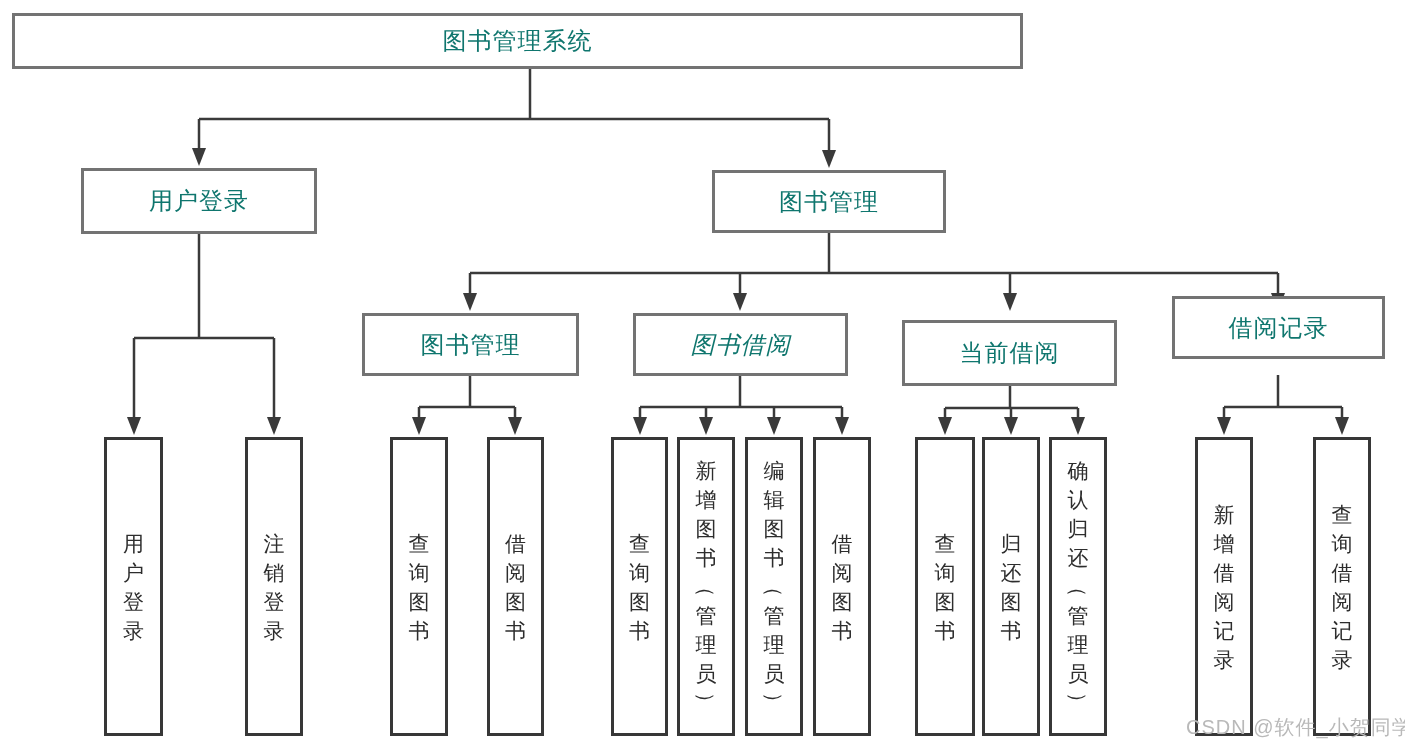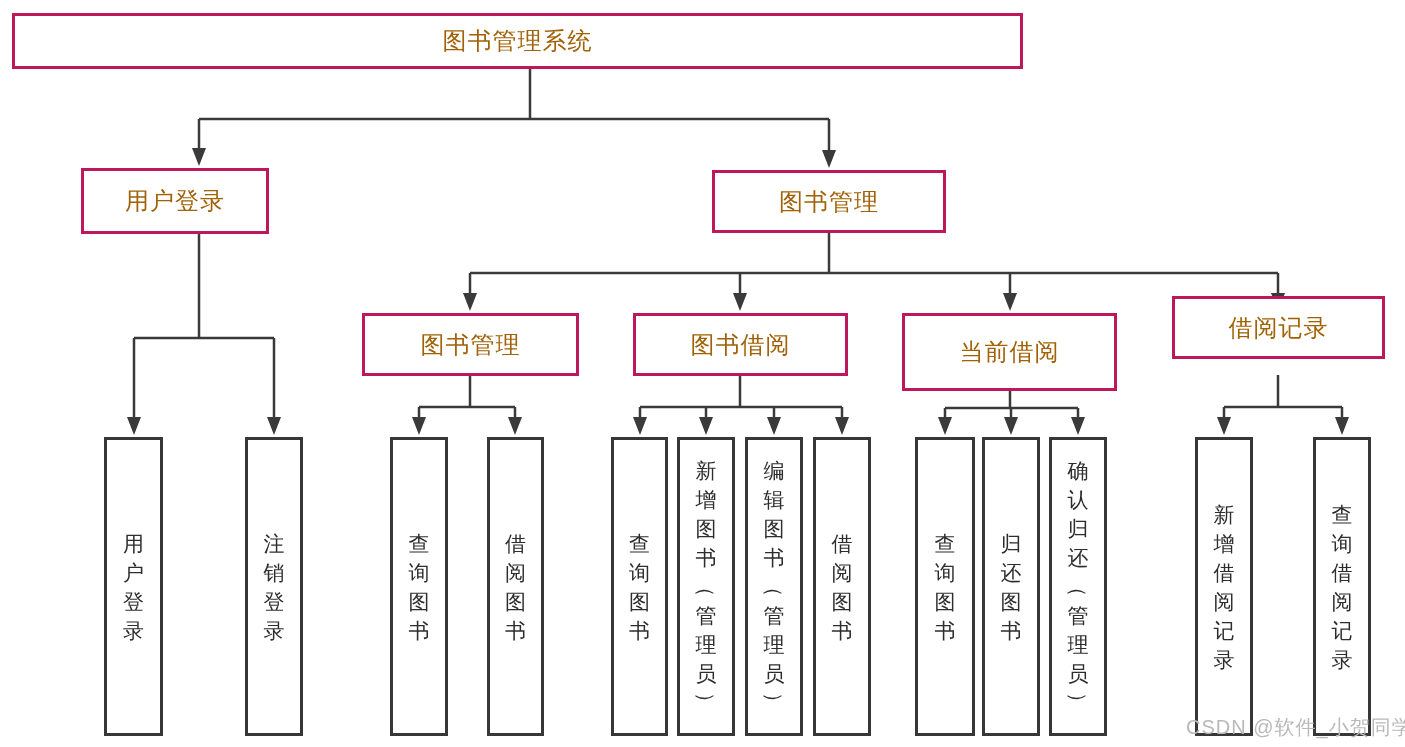--- a/index.html
+++ b/index.html
@@ -7,24 +7,24 @@
     position:relative;
     width:1405px;height:747px;
     background:#ffffff;
     font-family:"Liberation Sans",sans-serif;
     overflow:hidden;
   }
   svg.connectors{position:absolute;left:0;top:0;z-index:1;}
   .hbox{
     position:absolute;
     box-sizing:border-box;
-    border:3px solid #be185d;
+    border:3px solid #737373;
     background:#ffffff;
     display:flex;align-items:center;justify-content:center;
-    font-size:24px;color:#a16207;letter-spacing:1px;
+    font-size:24px;color:#0f766e;letter-spacing:1px;
     z-index:2;
   }
   .vbox{
     position:absolute;
     box-sizing:border-box;
     border:3px solid #373737;
     background:#ffffff;
     display:flex;flex-direction:column;align-items:center;justify-content:center;
     z-index:2;
   }
@@ -106,26 +106,26 @@
     <path d="M1278 375 V407"></path>
     <path d="M1224 407 H1342"></path>
     <path d="M1224 407 V429"></path>
     <path d="M1342 407 V429"></path>
     <polygon points="1217,417 1231,417 1224,435" fill="#3a3a3a" stroke="none"></polygon>
     <polygon points="1335,417 1349,417 1342,435" fill="#3a3a3a" stroke="none"></polygon>
   </svg>
 
   <div class="hbox" style="left:12px;top:13px;width:1011px;height:56px;">图书管理系统</div>
 
-  <div class="hbox" style="left:81px;top:168px;width:188px;height:66px;">用户登录</div>
+  <div class="hbox" style="left:81px;top:168px;width:236px;height:66px;">用户登录</div>
   <div class="hbox" style="left:712px;top:170px;width:234px;height:63px;text-align:center;">图书管理</div>
 
   <div class="hbox" style="left:362px;top:313px;width:217px;height:63px;">图书管理</div>
-  <div class="hbox" style="left:633px;top:313px;width:215px;height:63px;">图书借阅</div>
-  <div class="hbox" style="left:902px;top:313px;width:215px;height:78px;">当前借阅</div>
+  <div class="hbox" style="left:633px;top:313px;width:215px;height:63px;font-style:italic;">图书借阅</div>
+  <div class="hbox" style="left:902px;top:320px;width:215px;height:66px;">当前借阅</div>
   <div class="hbox" style="left:1172px;top:296px;width:213px;height:63px;">借阅记录</div>
 
   <div class="vbox" style="left:104px;top:437px;width:59px;height:299px;">
       <span class="vchar">用</span>
       <span class="vchar">户</span>
       <span class="vchar">登</span>
       <span class="vchar">录</span>
     </div>
   <div class="vbox" style="left:245px;top:437px;width:58px;height:299px;">
       <span class="vchar">注</span>

